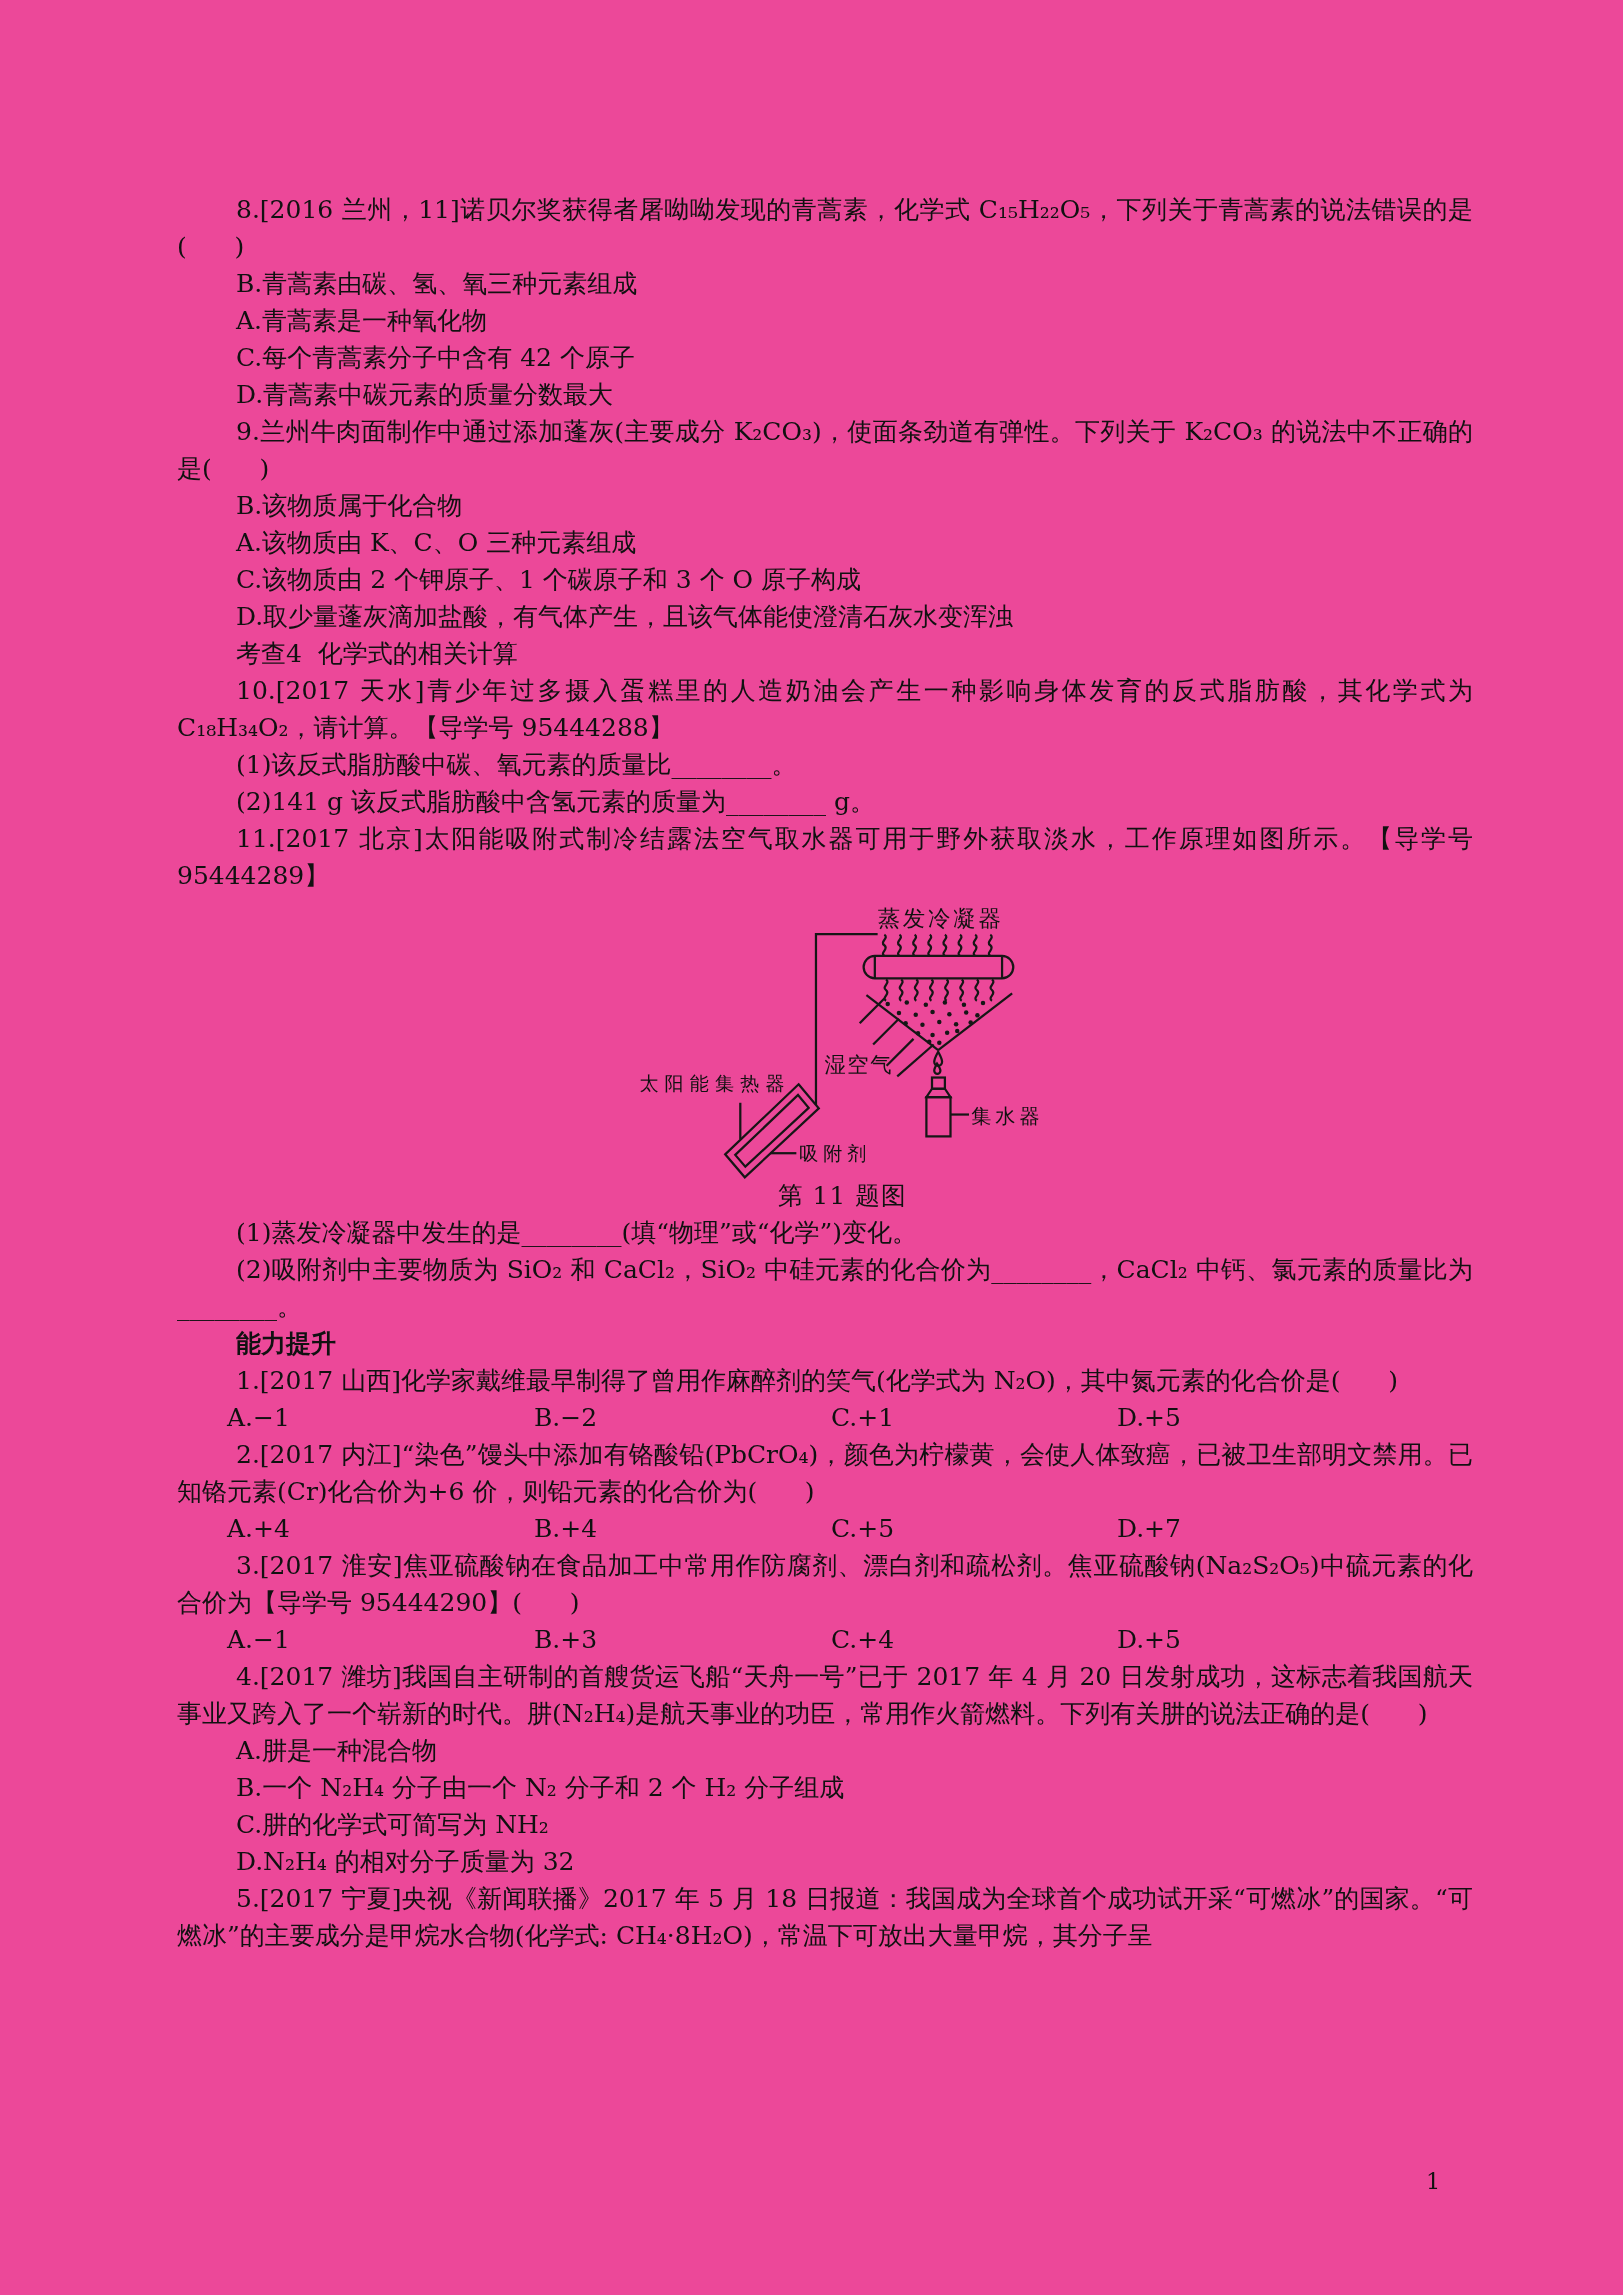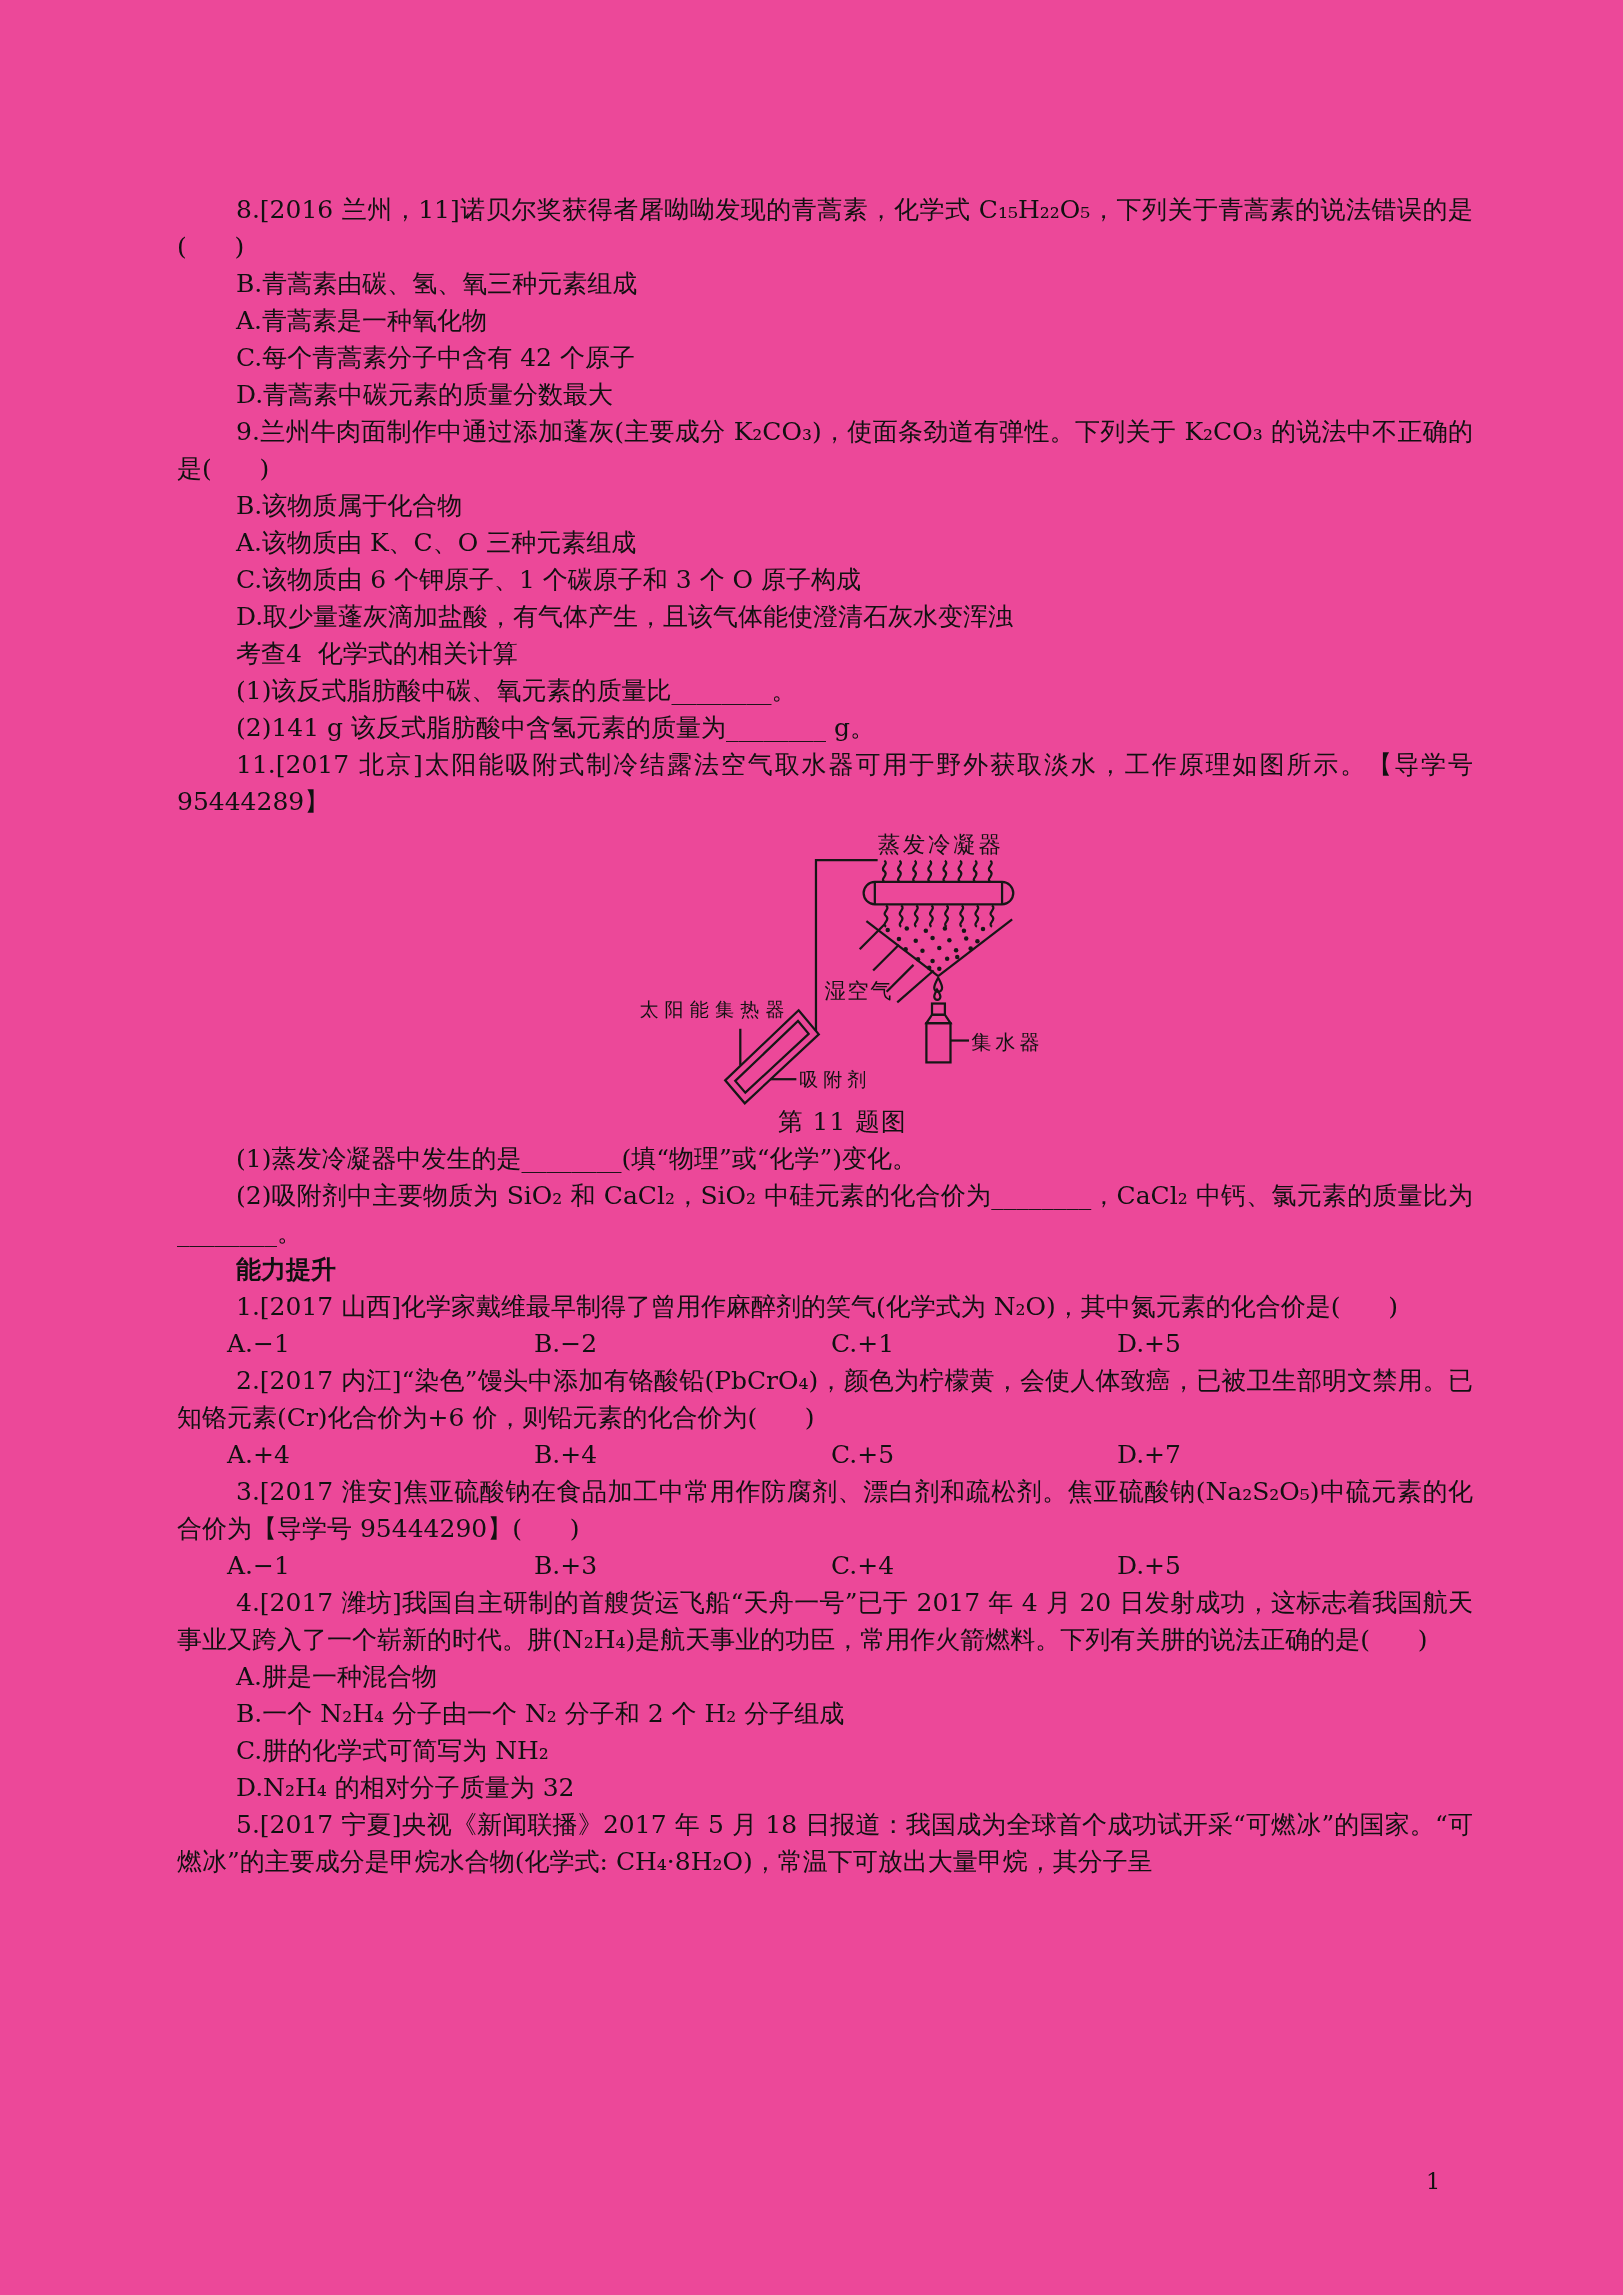--- a/index.html
+++ b/index.html
@@ -68,23 +68,24 @@
   <div class="content">
     <div id="before-figure">
         <p class="para">8.[2016 兰州，11]诺贝尔奖获得者屠呦呦发现的青蒿素，化学式 C₁₅H₂₂O₅，下列关于青蒿素的说法错误的是(&nbsp;&nbsp;&nbsp;&nbsp;&nbsp;&nbsp;)</p>
         <p class="para">B.青蒿素由碳、氢、氧三种元素组成</p>
         <p class="para">A.青蒿素是一种氧化物</p>
         <p class="para">C.每个青蒿素分子中含有 42 个原子</p>
         <p class="para">D.青蒿素中碳元素的质量分数最大</p>
         <p class="para">9.兰州牛肉面制作中通过添加蓬灰(主要成分 K₂CO₃)，使面条劲道有弹性。下列关于 K₂CO₃ 的说法中不正确的是(&nbsp;&nbsp;&nbsp;&nbsp;&nbsp;&nbsp;)</p>
         <p class="para">B.该物质属于化合物</p>
         <p class="para">A.该物质由 K、C、O 三种元素组成</p>
-        <p class="para">C.该物质由 6 个钾原子、1 个碳原子和 3 个 O 原子构成</p>
+        <p class="para">C.该物质由 2 个钾原子、1 个碳原子和 3 个 O 原子构成</p>
         <p class="para">D.取少量蓬灰滴加盐酸，有气体产生，且该气体能使澄清石灰水变浑浊</p>
         <p class="para">考查4&nbsp;&nbsp;化学式的相关计算</p>
+        <p class="para">10.[2017 天水]青少年过多摄入蛋糕里的人造奶油会产生一种影响身体发育的反式脂肪酸，其化学式为 C₁₈H₃₄O₂，请计算。【导学号 95444288】</p>
         <p class="para">(1)该反式脂肪酸中碳、氧元素的质量比________。</p>
         <p class="para">(2)141 g 该反式脂肪酸中含氢元素的质量为________ g。</p>
         <p class="para">11.[2017 北京]太阳能吸附式制冷结露法空气取水器可用于野外获取淡水，工作原理如图所示。【导学号 95444289】</p>
       </div>
 
     <div class="figure-block">
       <svg class="fig-svg" width="426" height="320" viewBox="0 0 760 570" xmlns="http://www.w3.org/2000/svg" style="font-size:44px">
         <defs>
           <path id="sq" d="M0,0 C9,6 -9,13 0,19 C9,26 -9,32 0,38"></path>
         </defs>

